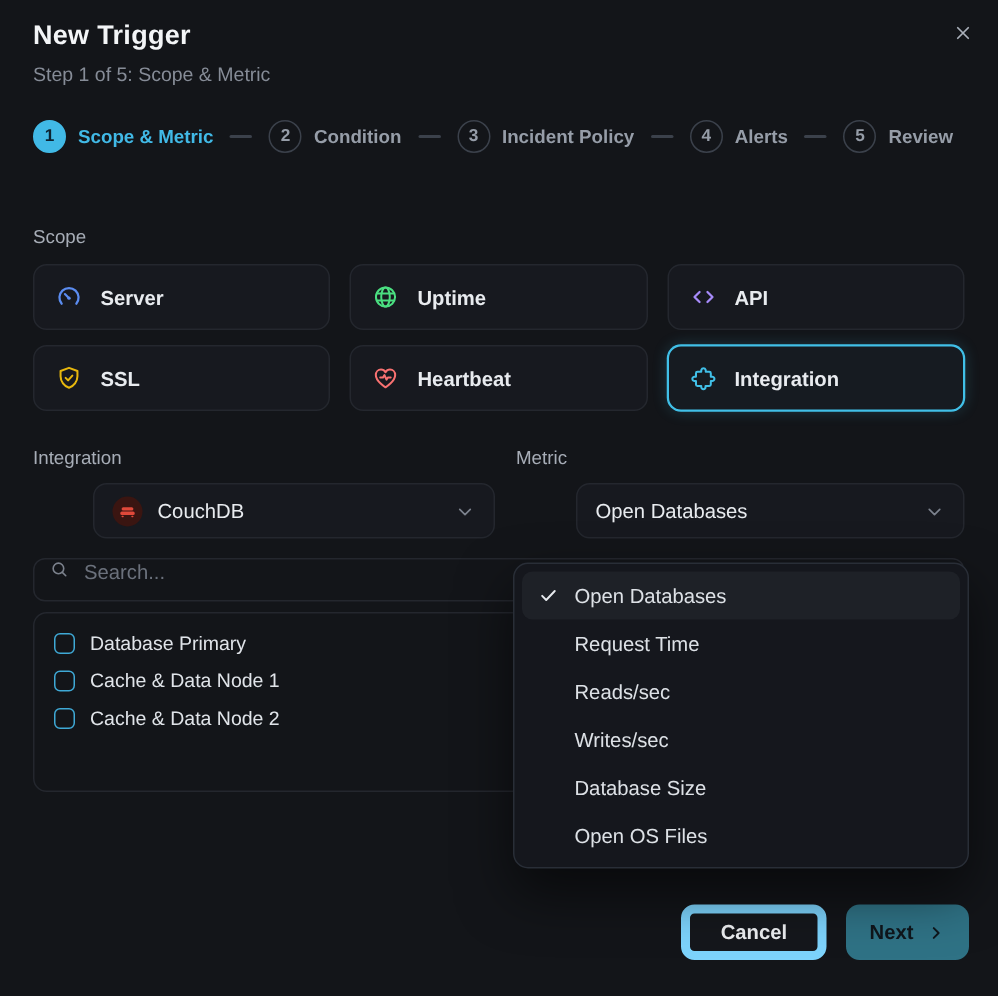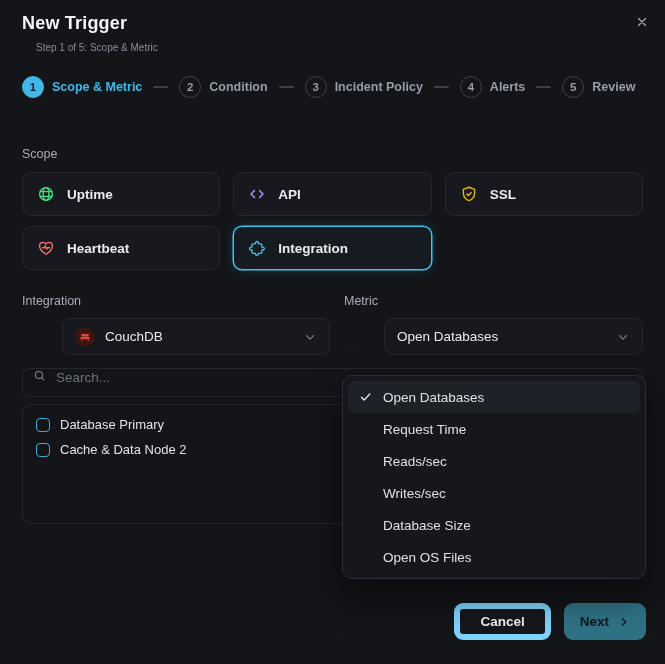--- a/index.html
+++ b/index.html
@@ -6,21 +6,21 @@
   body{
     width:665px;height:664px;overflow:hidden;
     background:#131519;
     font-family:"Liberation Sans","DejaVu Sans",sans-serif;
     -webkit-font-smoothing:antialiased;
   }
   .modal{position:relative;width:665px;height:664px;box-sizing:border-box;padding:13px 22px 0;background:#131519;}
 
   
   .title{margin:0;font-size:18px;font-weight:700;color:#f3f5f7;letter-spacing:.2px;}
-  .subtitle{margin-top:8px;font-size:10px;color:#868c97;margin-left:14px;}
+  .subtitle{margin-top:8px;font-size:13px;color:#868c97;}
   .close-btn{position:absolute;top:12px;right:13px;width:20px;height:20px;display:flex;align-items:center;justify-content:center;color:#aab0ba;cursor:pointer;}
 
   
   .stepper{margin-top:23px;display:flex;align-items:center;gap:11px;}
   .step{display:flex;align-items:center;gap:8px;cursor:pointer;}
   .step-circle{width:22px;height:22px;border-radius:50%;border:1.5px solid #3b414b;box-sizing:border-box;
     display:flex;align-items:center;justify-content:center;font-size:11.5px;font-weight:700;color:#969da8;}
   .step-label{font-size:12.5px;font-weight:600;color:#969da8;white-space:nowrap;}
   .step.active .step-circle{background:#41b9e6;border-color:#41b9e6;color:#0d2331;}
   .step.active .step-label{color:#41b9e6;}
@@ -110,20 +110,30 @@
     <span class="step-sep"></span>
     <div class="step">
       <span class="step-circle">5</span>
       <span class="step-label">Review</span>
     </div>
   </div>
 
   <div class="section-label">Scope</div>
 
   <div class="scope-grid">
+    <button class="scope-btn">
+      <span class="icon ic-gauge">
+        <svg width="18" height="18" viewBox="0 0 24 24" fill="none" stroke="currentColor" stroke-width="2" stroke-linecap="round">
+          <path d="M5.5 18a8.5 8.5 0 1 1 13 0"></path>
+            <path d="M11.4 12.4L8.4 9.4"></path>
+            <circle cx="12" cy="13" r="1.5" fill="currentColor" stroke="none"></circle>
+        </svg>
+      </span>
+      <span>Server</span>
+    </button>
     <button class="scope-btn">
       <span class="icon ic-globe">
         <svg width="18" height="18" viewBox="0 0 24 24" fill="none" stroke="currentColor" stroke-width="1.8" stroke-linecap="round">
           <circle cx="12" cy="12" r="8.5"></circle>
             <ellipse cx="12" cy="12" rx="3.8" ry="8.5"></ellipse>
             <path d="M4.4 8.8h15.2M4.4 15.2h15.2"></path>
         </svg>
       </span>
       <span>Uptime</span>
     </button>
@@ -208,20 +218,24 @@
     <input type="text" placeholder="Search..." style="">
   </div>
 
   <div class="server-list">
     <div class="server-item">
       <span class="checkbox"></span>
       <span>Database Primary</span>
     </div>
     <div class="server-item">
       <span class="checkbox"></span>
+      <span>Cache &amp; Data Node 1</span>
+    </div>
+    <div class="server-item">
+      <span class="checkbox"></span>
       <span>Cache &amp; Data Node 2</span>
     </div>
   </div>
 
   <div class="menu">
     <div class="menu-item selected">
       <span class="menu-check">
         <svg width="13" height="13" viewBox="0 0 24 24" fill="none" stroke="currentColor" stroke-width="2.4" stroke-linecap="round" stroke-linejoin="round">
             <path d="M4.5 12.5l5 5L20 6.5"></path>
           </svg>

